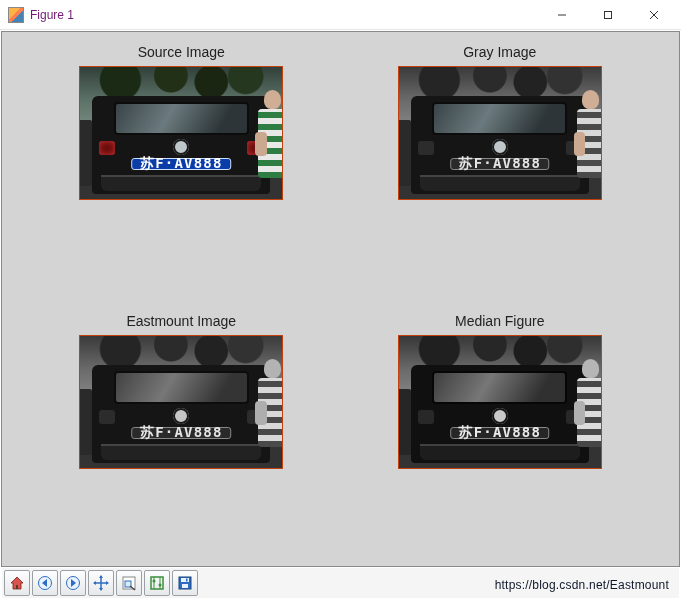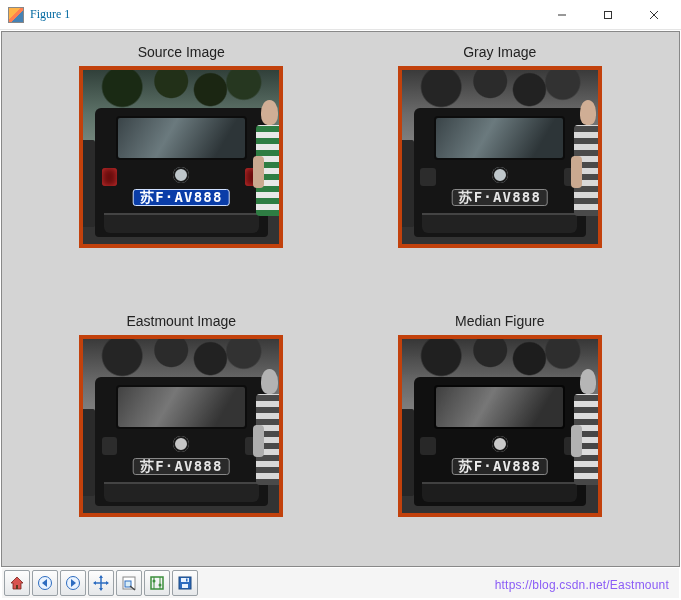--- a/index.html
+++ b/index.html
@@ -20,21 +20,21 @@
     display: flex;
     align-items: center;
     padding: 0 4px 0 8px;
   }
   .titlebar .app-icon {
     width: 16px; height: 16px;
     margin-right: 6px;
     background: linear-gradient(135deg,#ffb347 0 40%,#ff7f50 40% 60%,#4682b4 60% 100%);
     border: 1px solid #888;
   }
-  .titlebar .title-text { flex: 0 0 auto; color:#0369a1;font-family:Liberation Serif, serif; }
+  .titlebar .title-text { flex: 0 0 auto; color:#701a75; }
   .titlebar .spacer { flex: 1; }
   .win-btn {
     width: 46px; height: 30px;
     display:flex; align-items:center; justify-content:center;
     color:#333;
   }
   .win-btn svg { width:10px; height:10px; }
 
   .canvas-area {
     position: relative;
@@ -58,22 +58,22 @@
     align-items:center;
   }
   .subplot-title {
     font-size: 14px;
     color:#222;
     margin-bottom: 6px;
     text-align:center;
   }
   .img-frame {
     width: 204px;
-    height: 182px;
-    border: 4px solid #c2410c;
+    height: 134px;
+    border: 1px solid #c2410c;
     background: #333;
     position: relative;
     overflow:hidden;
   }
 
   
   .car-scene {
     position:absolute;
     inset:0;
   }
@@ -143,21 +143,21 @@
     background:linear-gradient(#fdfdfd,#e6e8ea);
     margin-right:2px;
     display:flex; align-items:center; justify-content:center;
     border-radius:2px;
   }
   .tb-btn svg { width:16px; height:16px; }
 
   .watermark {
     position:absolute;
     right:10px; bottom:6px;
-    color:#8b5cf6;
+    color:#0f172a;
     font-size:12px;
     letter-spacing:0.2px;
     pointer-events:none;
   }
 </style>
 </head>
 <body>
 
 <div class="titlebar">
   <div class="app-icon"></div>

